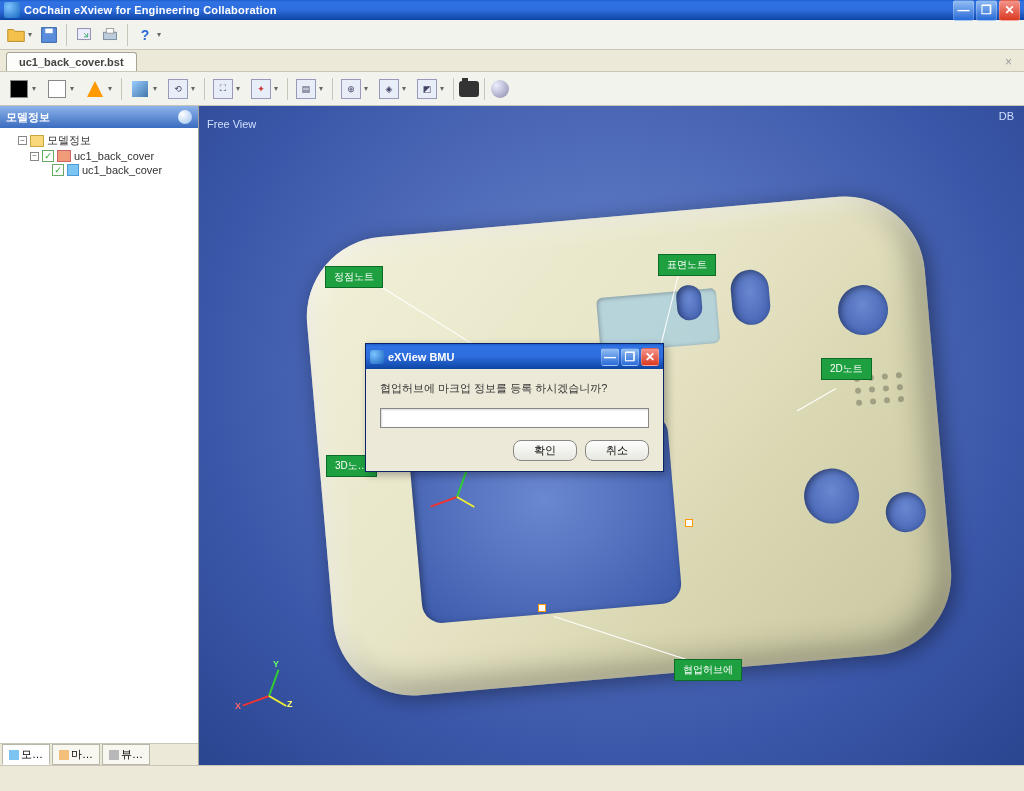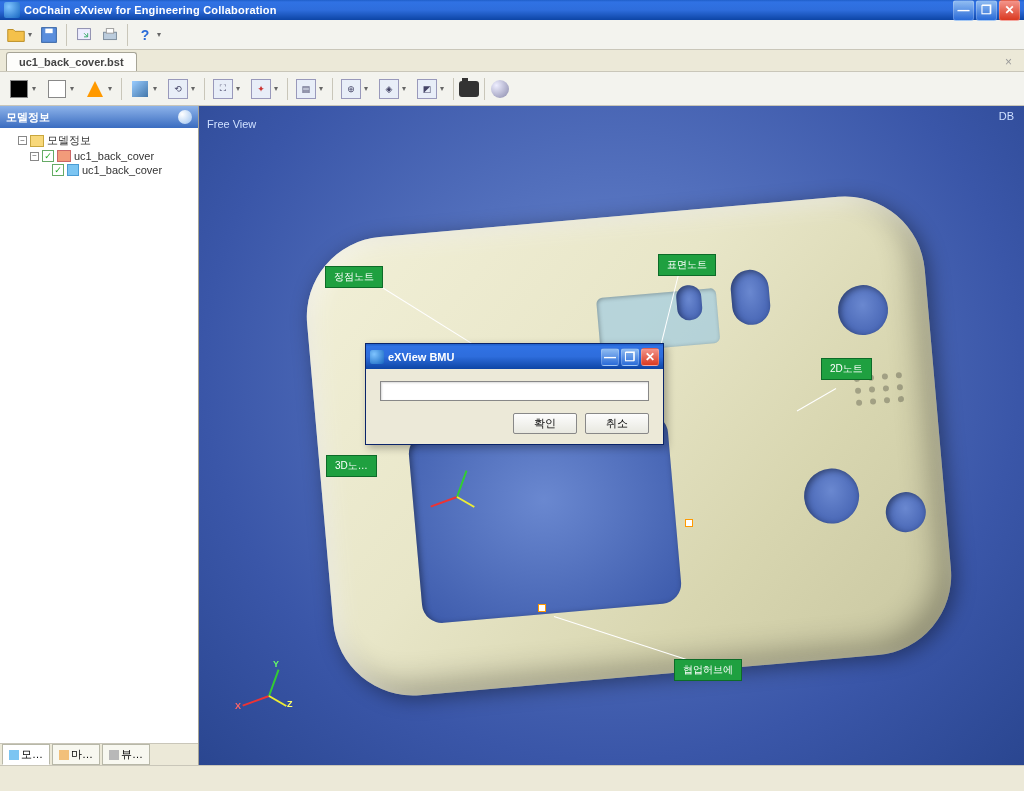--- a/index.html
+++ b/index.html
@@ -82,21 +82,21 @@
 
 .dialog{position:absolute;left:365px;top:343px;width:299px;background:#ece9d8;border:1px solid #0a246a;box-shadow:3px 3px 8px rgba(0,0,0,.3)}
 .dtitle{height:25px;background:linear-gradient(to bottom,#1f5fc9 0%,#3072e4 10%,#2e6ddc 50%,#0d45a5 100%);display:flex;align-items:center;color:#fff;padding:12px 4px}
 .dtitle .dic{width:14px;height:14px;border-radius:2px;background:radial-gradient(circle at 30% 30%,#7fc4ff,#1565c0);margin-right:4px}
 .dtitle .dt{flex:1;font-weight:bold}
 .dtitle .winbtn{width:18px;height:18px}
 .dbody{padding:12px 14px 10px}
 .dmsg{color:#333;margin-bottom:12px}
 .dinput{width:100%;height:20px;border:1px solid #888;background:#fff;box-shadow:inset 1px 1px 2px rgba(0,0,0,.15);padding:0 4px}
 .dbtns{display:flex;justify-content:flex-end;gap:8px;margin-top:12px}
-.dbtn{min-width:64px;height:21px;border:1px solid #888;background:linear-gradient(#fdfdfd,#e8e8e0);border-radius:2px;font-size:11px;cursor:pointer}
+.dbtn{min-width:64px;height:21px;border:1px solid #888;background:linear-gradient(#fdfdfd,#e8e8e0);border-radius:8px;font-size:11px;cursor:pointer}
 
 .grip{height:16px;background:#ece9d8;border-top:1px solid #c9c6b9}
 </style>
 </head>
 <body>
 
 <div class="titlebar">
   <div class="appicon"></div>
   <div class="title">CoChain eXview for Engineering Collaboration</div>
   <div class="winbtns">
@@ -344,20 +344,21 @@
   <div class="dtitle">
     <div class="dic"></div>
     <div class="dt">eXView BMU</div>
     <div class="winbtns">
       <div class="winbtn min">—</div>
       <div class="winbtn max">❐</div>
       <div class="winbtn close">✕</div>
     </div>
   </div>
   <div class="dbody">
+    <div class="dmsg">협업허브에 마크업 정보를 등록 하시겠습니까?</div>
     <input class="dinput" type="text" style="">
     <div class="dbtns">
       <button class="dbtn">확인</button>
       <button class="dbtn">취소</button>
     </div>
   </div>
 </div>
 
 <div class="grip"></div>
 

